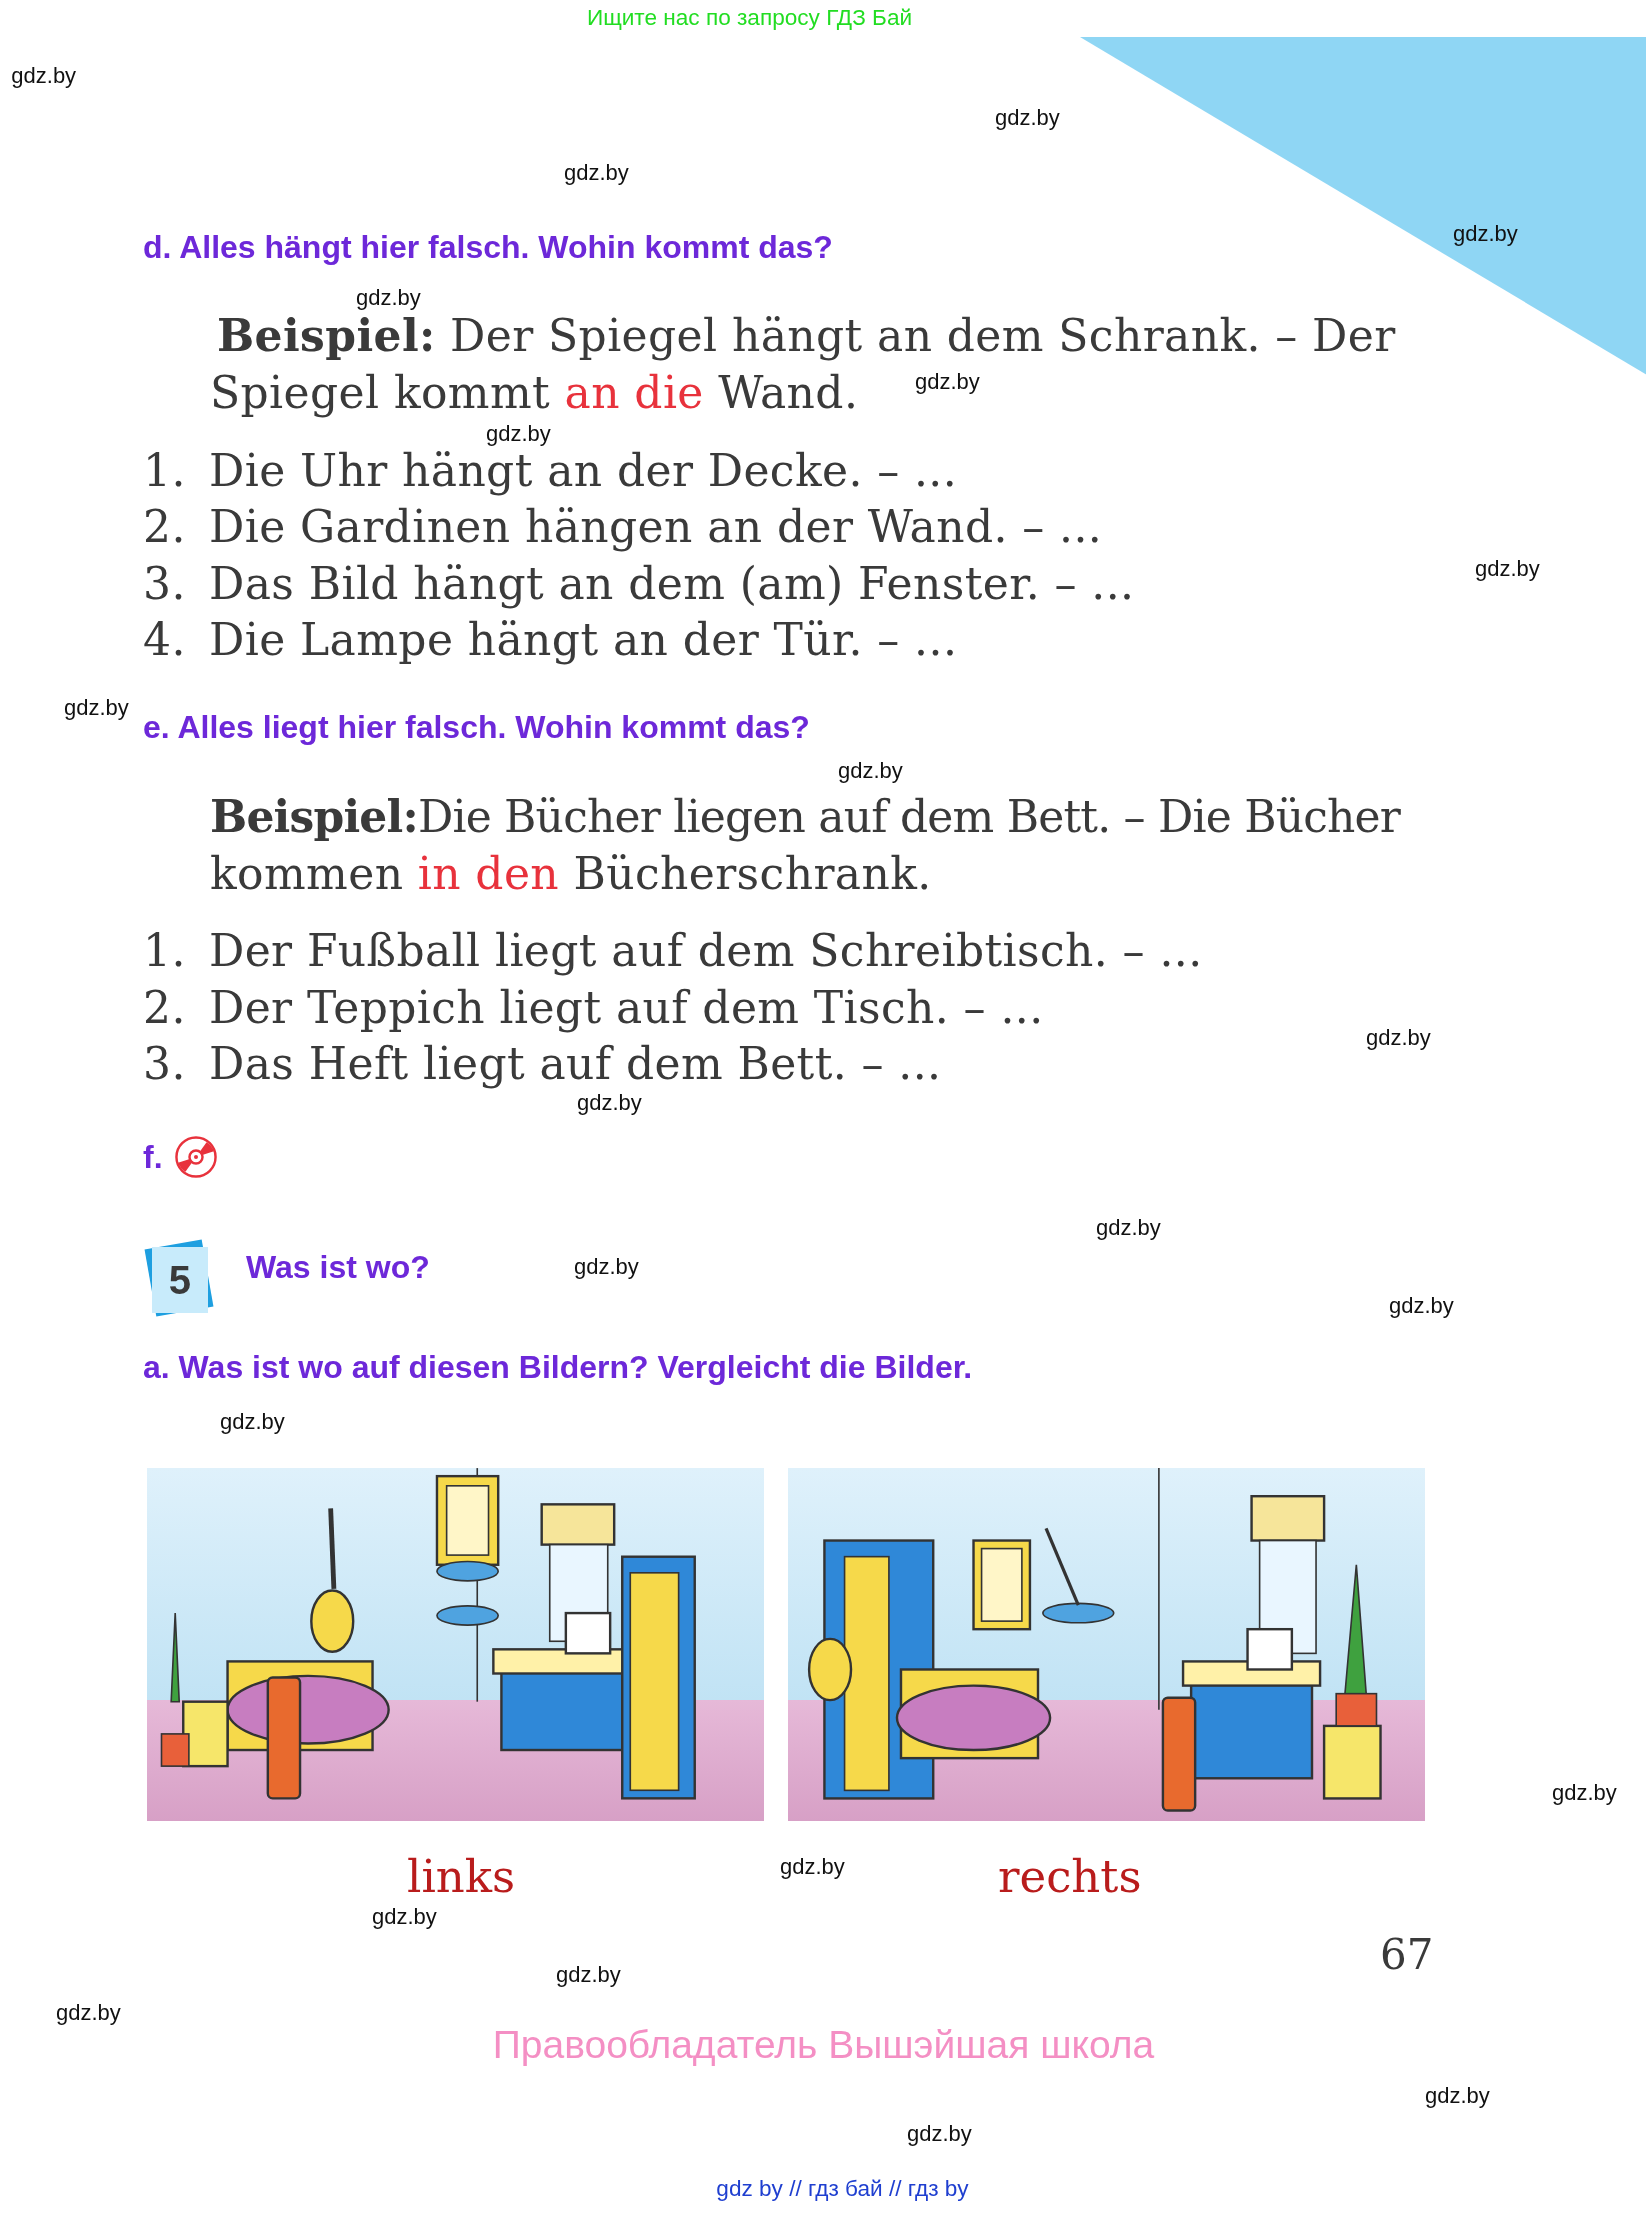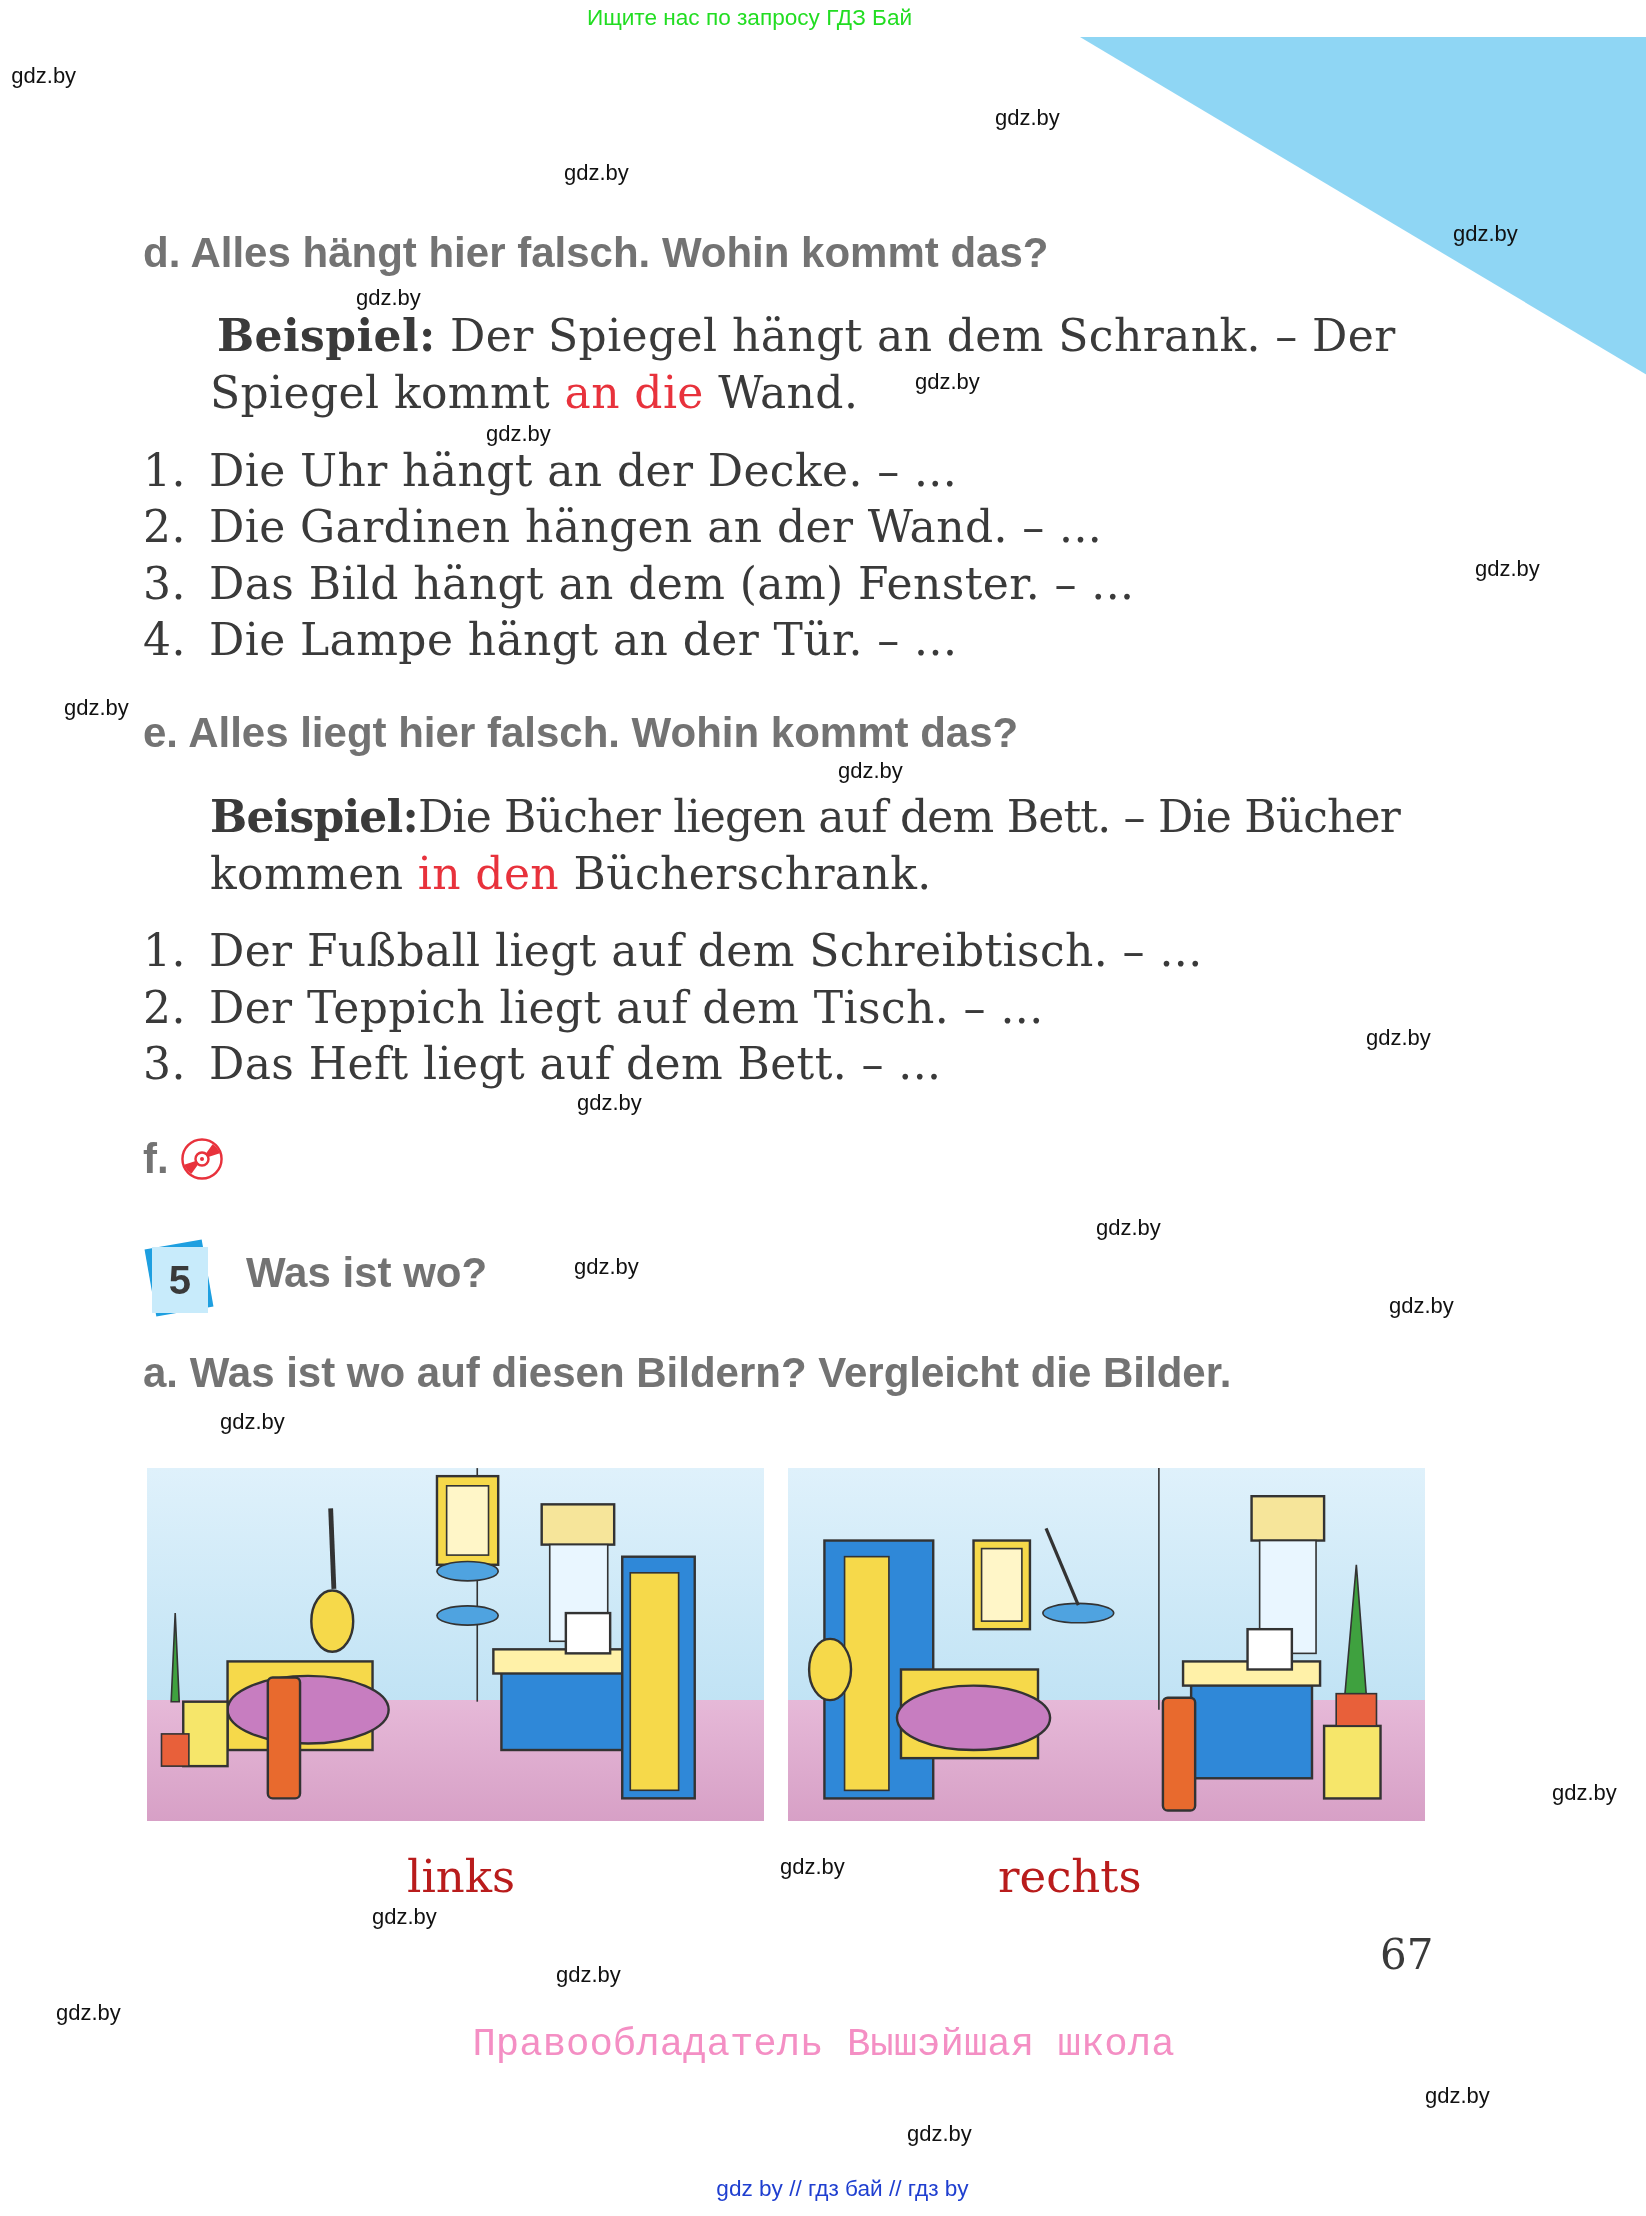--- a/index.html
+++ b/index.html
@@ -6,33 +6,33 @@
   body { width:1647px; height:2216px; position:relative; background:#ffffff; overflow:hidden; color:#3a3a3a; }
   .abs { position:absolute; }
   .sans { font-family:"Liberation Sans", sans-serif; }
   .corner {
     position:absolute; left:1080px; top:37px; width:567px; height:338px;
     background: linear-gradient(211deg, #8fd6f4 0%, #8fd6f4 55%, rgba(143,214,244,0) 68%);
     clip-path: polygon(0 0, 100% 0, 100% 100%);
   }
   .topnote { top:4.8px; left:0; width:1499px; text-align:center; font-size:22.6px; color:#22dd22; }
   .wm { position:absolute; font-family:"Liberation Sans", sans-serif; font-size:22px; color:#111; }
-  .heading { position:absolute; left:143px; font-family:"Liberation Sans", sans-serif; font-weight:bold; font-size:42px; color:#737373; white-space:nowrap; }
+  .heading { position:absolute; left:143px; font-family:"Liberation Sans", sans-serif; font-weight:bold; font-size:32px; color:#6d28d9; white-space:nowrap; }
   .line { position:absolute; font-family:"DejaVu Serif", serif; font-size:44px; color:#3a3a3a; white-space:nowrap; letter-spacing:0.4px; }
   .red { color:#e8323c; }
   .b { font-weight:bold; }
   .num { display:inline-block; width:66px; }
   .badge { position:absolute; left:147px; top:1241px; width:66px; height:74px; }
   .badge .back { position:absolute; left:3.2px; top:3.2px; width:58px; height:68px; background:#1e9fe0; transform:rotate(-10deg); }
   .badge .front { position:absolute; left:4.8px; top:6.4px; width:56px; height:66px; background:#c8ebfb; display:flex; align-items:center; justify-content:center; font-family:"Liberation Sans", sans-serif; font-weight:bold; font-size:40px; color:#3a3a3a; }
   .pic { position:absolute; top:1468px; height:353px; overflow:hidden; background:linear-gradient(#dff1fb, #bfe2f4 70%); }
   .floor { position:absolute; left:0; right:0; bottom:0; height:121px; background:linear-gradient(#e6b9d8, #d7a0c6); }
   .caption { position:absolute; font-family:"DejaVu Serif", serif; font-size:45px; color:#b91c1c; }
   .pageno { position:absolute; left:1380px; top:1930px; font-family:"DejaVu Serif", serif; font-size:42px; color:#3a3a3a; }
-  .rights { position:absolute; top:2023px; left:0; width:1647px; text-align:center; font-family:Liberation Mono, monospace; font-size:39px; color:#f48fc4; }
+  .rights { position:absolute; top:2023px; left:0; width:1647px; text-align:center; font-family:Liberation Sans, sans-serif; font-size:39px; color:#f48fc4; }
   .footer { position:absolute; top:2176px; left:0; width:1647px; text-align:center; font-family:"Liberation Sans", sans-serif; font-size:22.6px; color:#1f3fd0;padding-left:19px; }
 </style>
 </head>
 <body>
 
 <div class="corner"></div>
 
 <div class="abs topnote sans">Ищите нас по запросу ГДЗ Бай</div>
 
 <span class="wm" style="left:11.3px;top:63px;">gdz.by</span>

